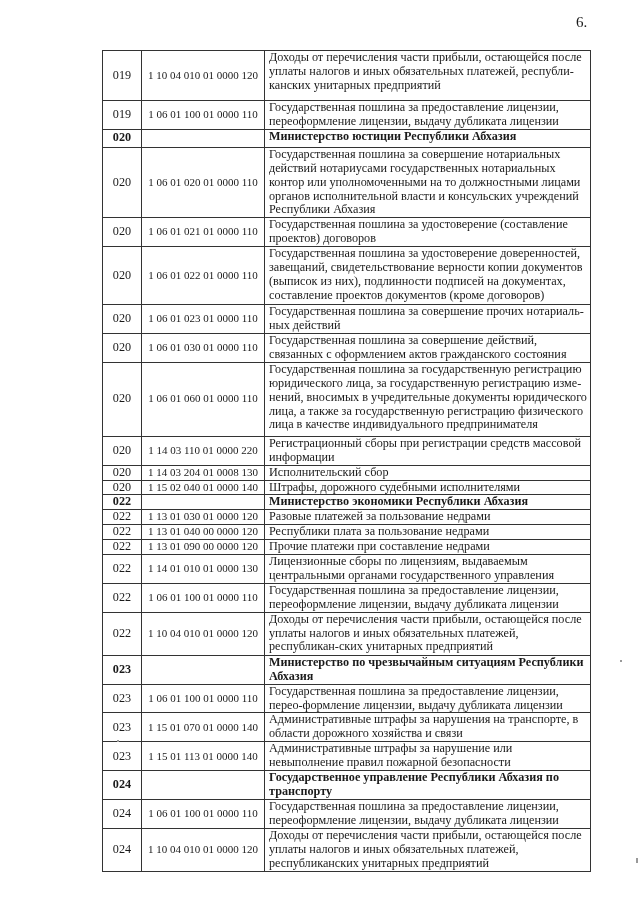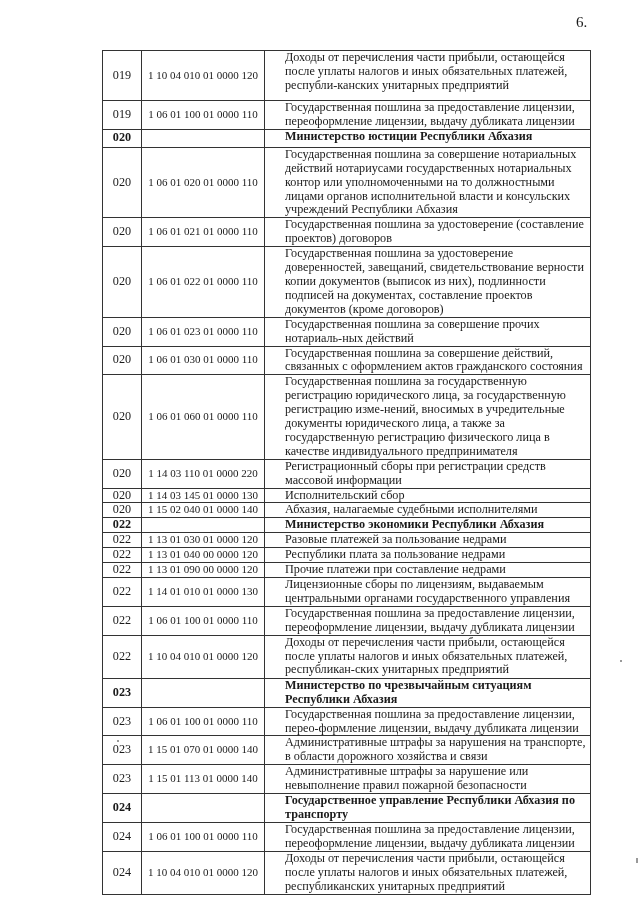--- a/index.html
+++ b/index.html
@@ -16,21 +16,21 @@
     font-size: 12.2px; line-height: 13.9px;
   }
   table.budget col.c1 { width: 39px; }
   table.budget col.c2 { width: 123px; }
   table.budget col.c3 { width: 326px; }
   table.budget td {
     border: 1px solid #333; padding: 0 3px; vertical-align: middle;
   }
   table.budget td.code-admin { text-align: center; }
   table.budget td.code-kbk { text-align: center; font-size: 11px; white-space: nowrap; padding: 0 2px; }
-  table.budget td.desc { text-align: left; vertical-align: top; padding-left: 20px; }
+  table.budget td.desc { text-align: left; vertical-align: top; padding-left: 4px; }
   table.budget tr.section td { font-weight: bold; }
   .stray-mark { position: absolute; background: #999; }
 </style>
 </head>
 <body>
 
 <div class="page-number">6.</div>
 
 <table class="budget">
   <colgroup>
@@ -84,27 +84,27 @@
         <td class="code-kbk">1 06 01 060 01 0000 110</td>
         <td class="desc">Государственная пошлина за государственную регистрацию юридического лица, за государственную регистрацию изме-нений, вносимых в учредительные документы юридического лица, а также за государственную регистрацию физического лица в качестве индивидуального предпринимателя</td>
       </tr>
       <tr style="height: 26px;">
         <td class="code-admin">020</td>
         <td class="code-kbk">1 14 03 110 01 0000 220</td>
         <td class="desc">Регистрационный сборы при регистрации средств массовой информации</td>
       </tr>
       <tr style="height: 13px;">
         <td class="code-admin">020</td>
-        <td class="code-kbk">1 14 03 145 01 0000 130</td>
+        <td class="code-kbk">1 14 03 204 01 0008 130</td>
         <td class="desc">Исполнительский сбор</td>
       </tr>
       <tr style="height: 13px;">
         <td class="code-admin">020</td>
         <td class="code-kbk">1 15 02 040 01 0000 140</td>
-        <td class="desc">Абхазия, налагаемые судебными исполнителями</td>
+        <td class="desc">Штрафы, дорожного судебными исполнителями</td>
       </tr>
       <tr class="section" style="height: 14px;">
         <td class="code-admin">022</td>
         <td class="code-kbk"></td>
         <td class="desc">Министерство экономики Республики Абхазия</td>
       </tr>
       <tr style="height: 13px;">
         <td class="code-admin">022</td>
         <td class="code-kbk">1 13 01 030 01 0000 120</td>
         <td class="desc">Разовые платежей за пользование недрами</td>

